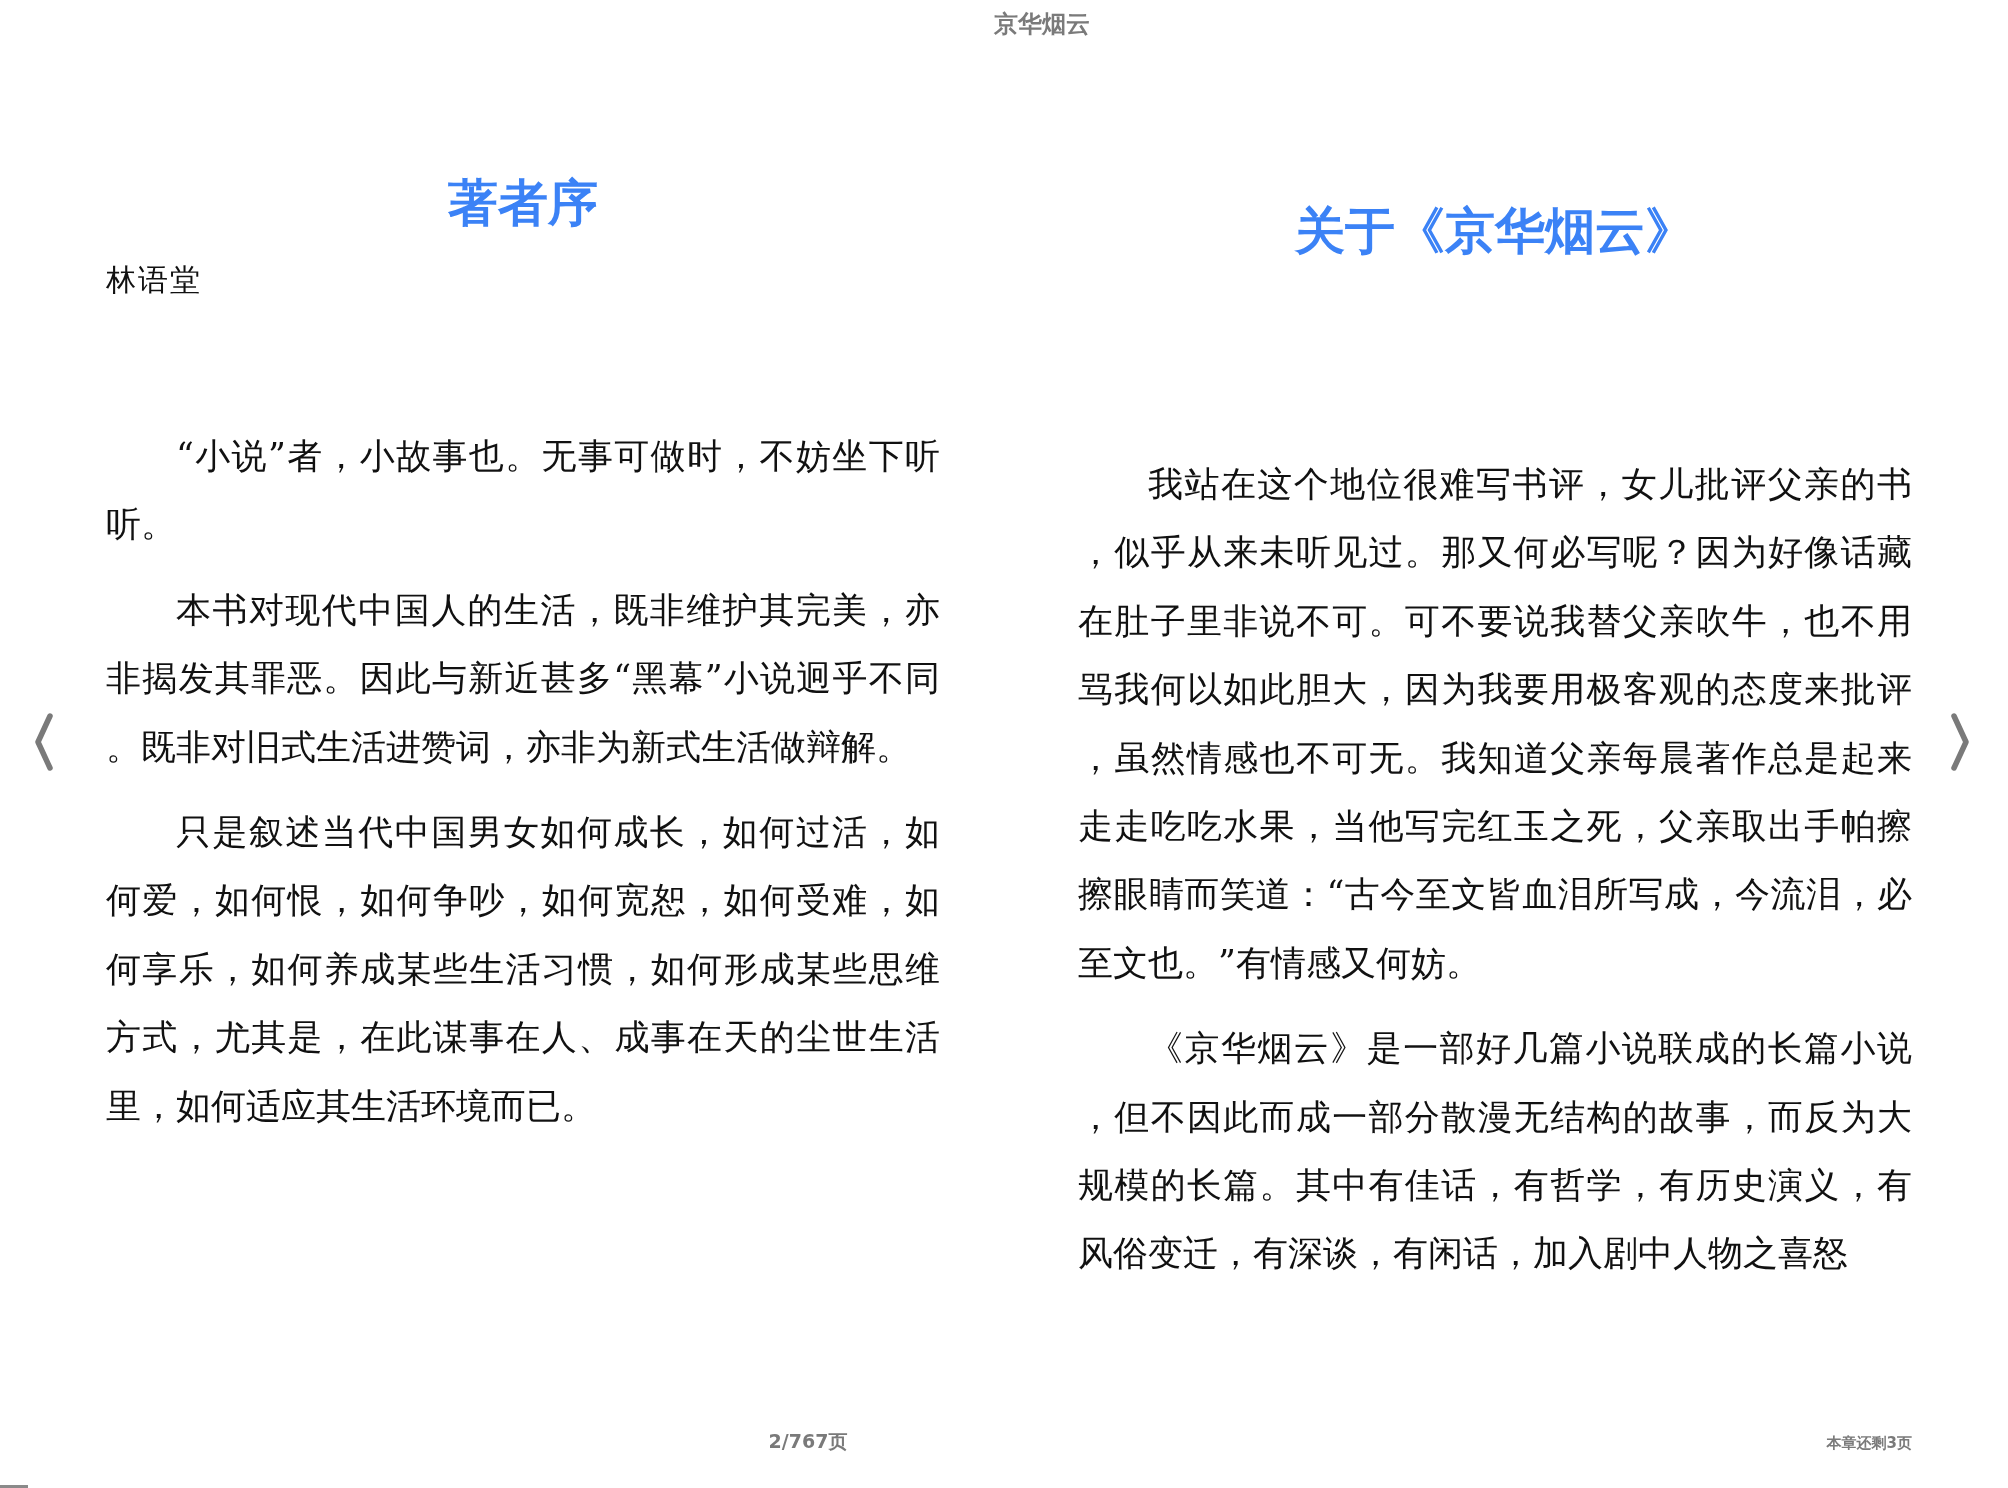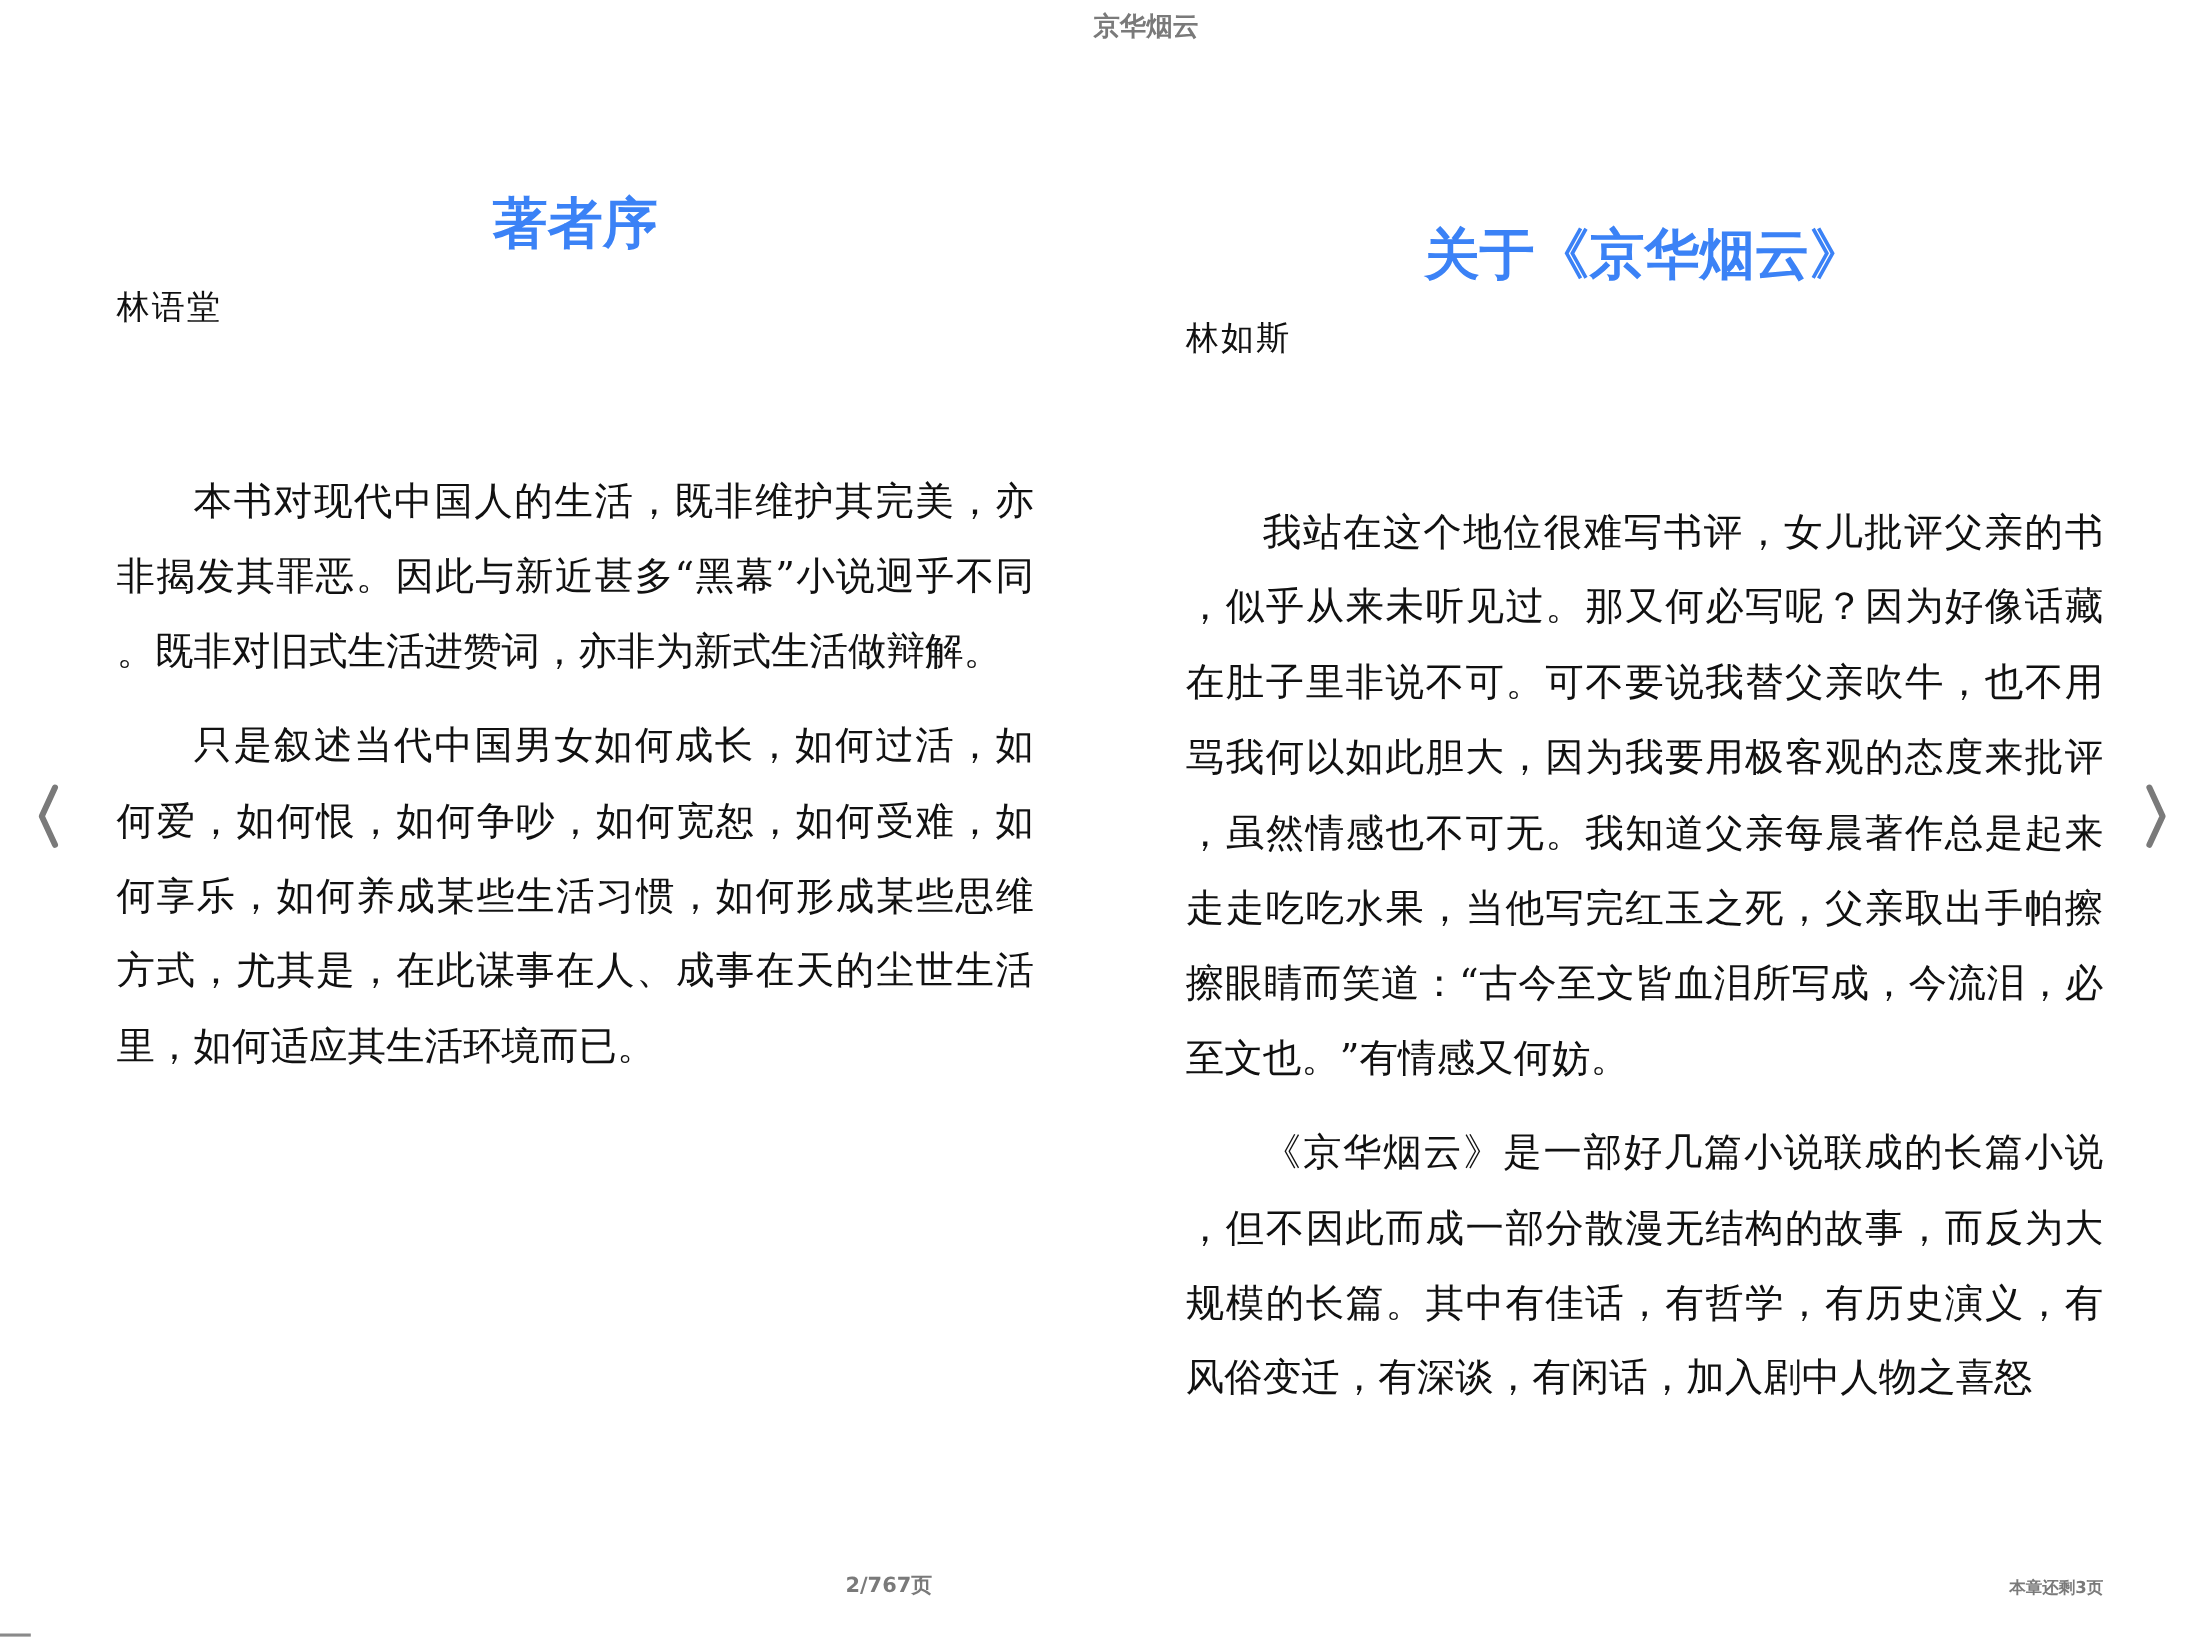--- a/index.html
+++ b/index.html
@@ -125,28 +125,28 @@
   </style>
 </head>
 <body>
 
 <div class="book-title">京华烟云</div>
 
 <div class="page page-left">
   <div class="chapter-title">著者序</div>
   <div class="chapter-author">林语堂</div>
   <div class="body-text">
+    <p class="para">“小说”者，小故事也。无事可做时，不妨坐下听听。</p>
     <p class="para">本书对现代中国人的生活，既非维护其完美，亦非揭发其罪恶。因此与新近甚多“黑幕”小说迥乎不同。既非对旧式生活进赞词，亦非为新式生活做辩解。</p>
     <p class="para">只是叙述当代中国男女如何成长，如何过活，如何爱，如何恨，如何争吵，如何宽恕，如何受难，如何享乐，如何养成某些生活习惯，如何形成某些思维方式，尤其是，在此谋事在人、成事在天的尘世生活里，如何适应其生活环境而已。</p>
   </div>
 </div>
 
 <div class="page page-right">
   <div class="chapter-title">关于《京华烟云》</div>
-  <div class="chapter-author">林如斯</div>
   <div class="body-text">
     <p class="para">我站在这个地位很难写书评，女儿批评父亲的书，似乎从来未听见过。那又何必写呢？因为好像话藏在肚子里非说不可。可不要说我替父亲吹牛，也不用骂我何以如此胆大，因为我要用极客观的态度来批评，虽然情感也不可无。我知道父亲每晨著作总是起来走走吃吃水果，当他写完红玉之死，父亲取出手帕擦擦眼睛而笑道：“古今至文皆血泪所写成，今流泪，必至文也。”有情感又何妨。</p>
     <p class="para">《京华烟云》是一部好几篇小说联成的长篇小说，但不因此而成一部分散漫无结构的故事，而反为大规模的长篇。其中有佳话，有哲学，有历史演义，有风俗变迁，有深谈，有闲话，加入剧中人物之喜怒</p>
   </div>
 </div>
 
 <div class="nav-arrow nav-prev">
   <svg width="40" height="64" viewBox="0 0 40 64">
     <polyline points="26,6 14,32 26,58" fill="none" stroke="#7a7a7a" stroke-width="5.5" stroke-linecap="round" stroke-linejoin="round"></polyline>
   </svg>

